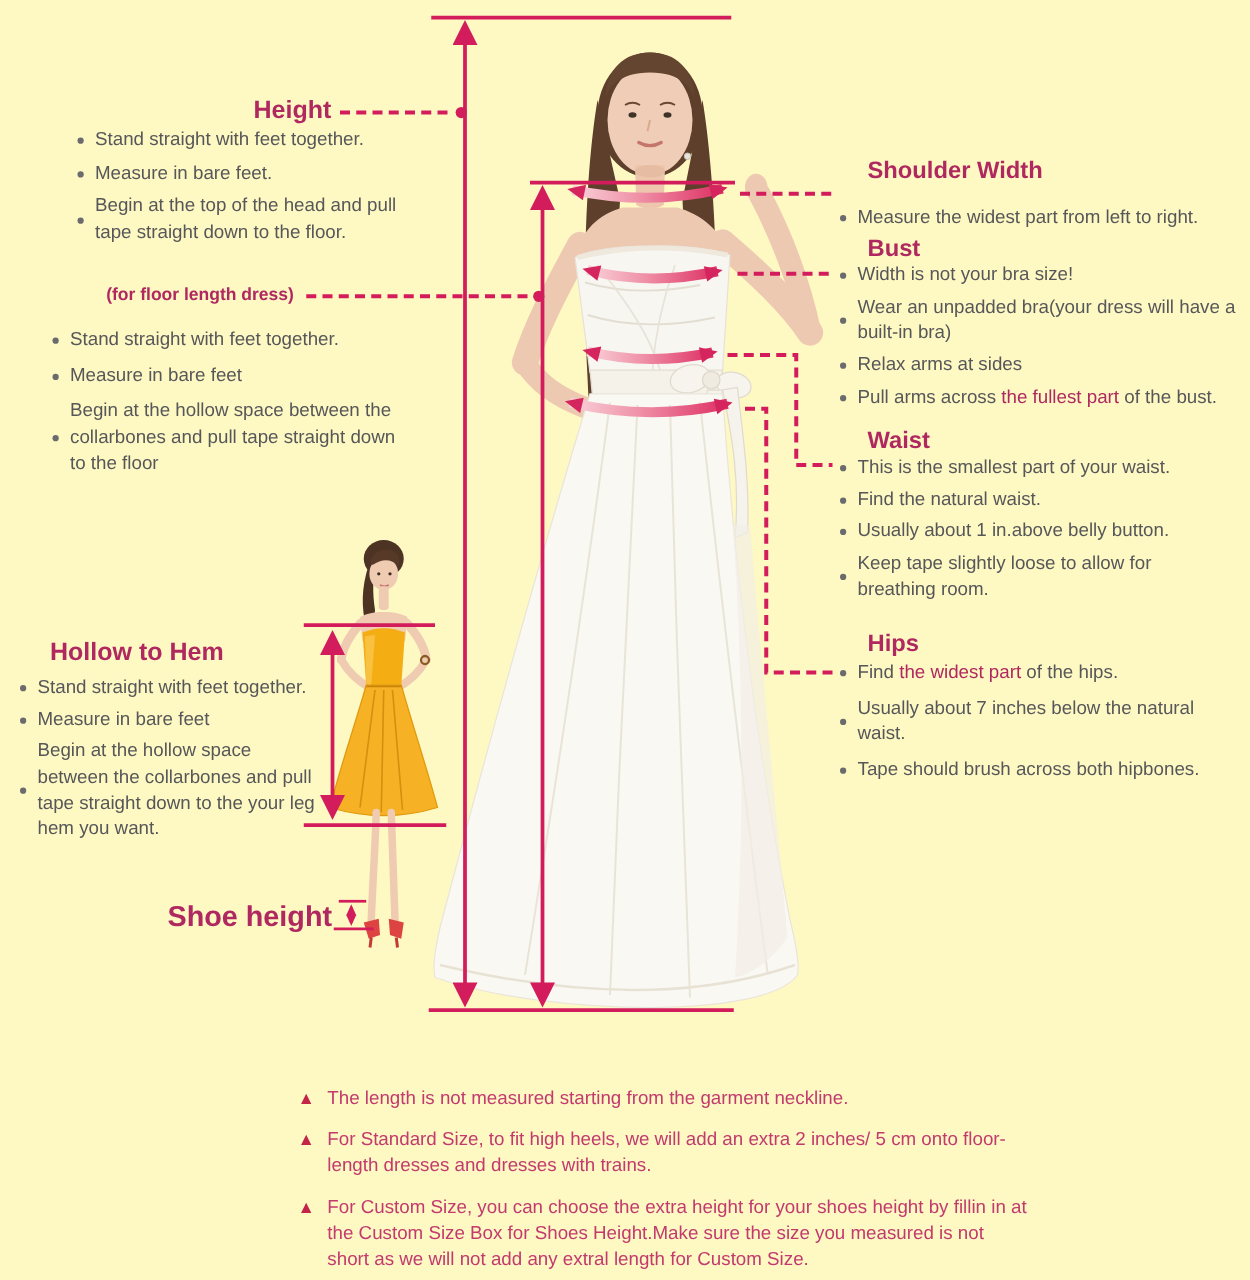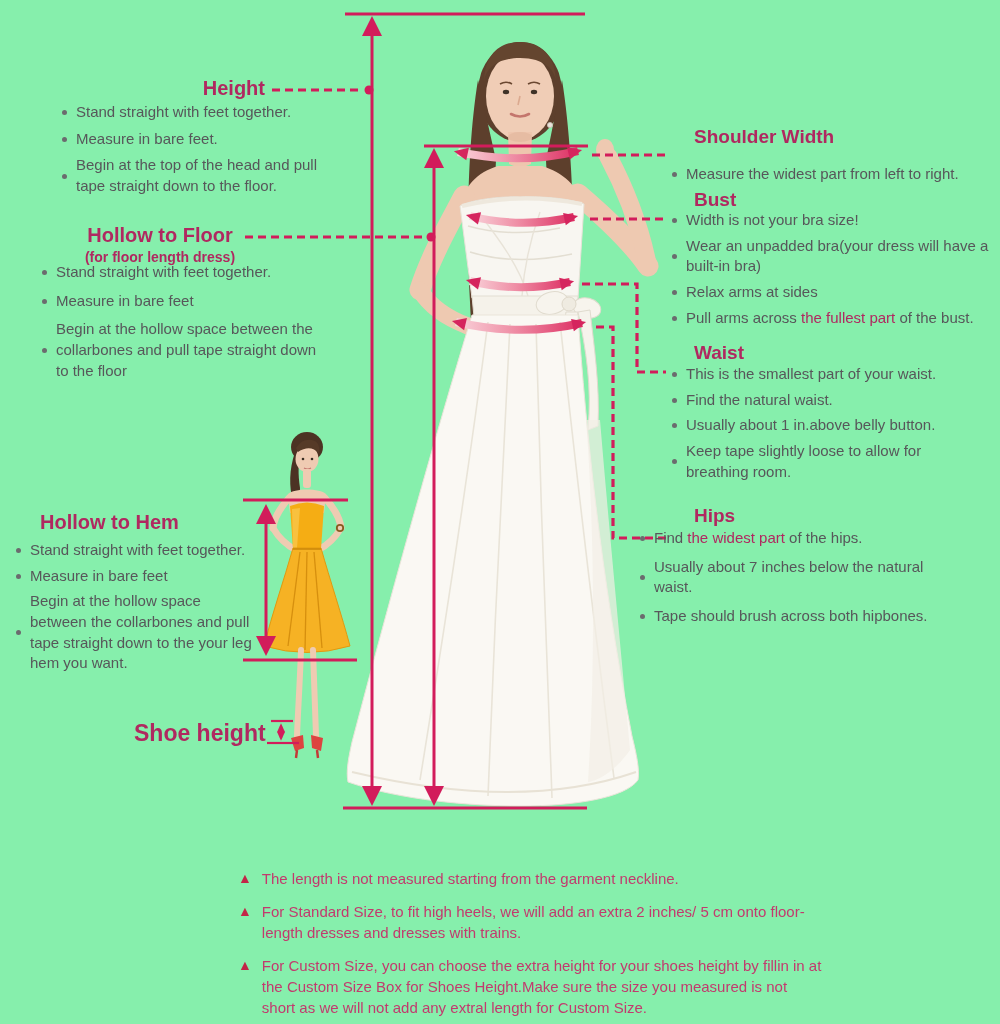--- a/index.html
+++ b/index.html
@@ -6,21 +6,21 @@
     --heading:#b02860;
     --line:#d21c5b;
     --body-text:#57575a;
     --note-text:#c23a6e;
     --triangle:#c22547;
     --highlight:#b02860;
   }
   *{margin:0;padding:0;box-sizing:border-box;}
   html,body{background:#ffffff;}
   body{font-family:"Liberation Sans", sans-serif;}
-  .stage{position:relative;width:1000px;height:1024px;background:#86efac;overflow:hidden;}
+  .stage{position:relative;width:1000px;height:1024px;background:#fef9c3;overflow:hidden;}
   .abs{position:absolute;}
   svg{display:block;}
   h2.sec{font-size:20px;font-weight:bold;color:var(--heading);line-height:1.1;}
   .sub{font-size:14px;font-weight:bold;color:var(--heading);margin-top:3px;}
   .bl{display:flex;flex-direction:column;}
   .b{display:flex;align-items:center;column-gap:9px;color:var(--body-text);font-size:15px;line-height:1.38;}
   .dot{width:5px;height:5px;border-radius:50%;background:#6b6b6e;flex:0 0 auto;}
   .hl{color:var(--highlight);}
   .right h2.sec{font-size:19px;}
   .note{display:flex;align-items:flex-start;column-gap:10px;color:var(--note-text);font-size:15px;line-height:1.4;}
@@ -195,21 +195,20 @@
         <span class="dot"></span>
         <span>Measure in bare feet.</span>
       </div>
     <div class="b">
         <span class="dot"></span>
         <span>Begin at the top of the head and pull tape straight down to the floor.</span>
       </div>
   </div>
 
   <div class="abs" style="left:60px;top:224px;width:200px;text-align:center;">
-    <h2 class="sec">Hollow to Floor</h2>
     <div class="sub">(for floor length dress)</div>
   </div>
   <div class="abs bl gap8" style="left:42px;top:262px;width:282px;">
     <div class="b">
         <span class="dot"></span>
         <span>Stand straight with feet together.</span>
       </div>
     <div class="b">
         <span class="dot"></span>
         <span>Measure in bare feet</span>
@@ -293,21 +292,21 @@
         </div>
       <div class="b">
           <span class="dot"></span>
           <span>Keep tape slightly loose to allow for breathing room.</span>
         </div>
     </div>
 
     <div class="abs" style="left:694px;top:506px;">
       <h2 class="sec">Hips</h2>
     </div>
-    <div class="abs bl gap5" style="left:640px;top:528px;width:318px;gap:8px;">
+    <div class="abs bl gap5" style="left:672px;top:528px;width:318px;gap:8px;">
       <div class="b">
           <span class="dot"></span>
           <span><span>Find </span><span class="hl">the widest part</span><span> of the hips.</span></span>
         </div>
       <div class="b">
           <span class="dot"></span>
           <span>Usually about 7 inches below the natural waist.</span>
         </div>
       <div class="b">
           <span class="dot"></span>

